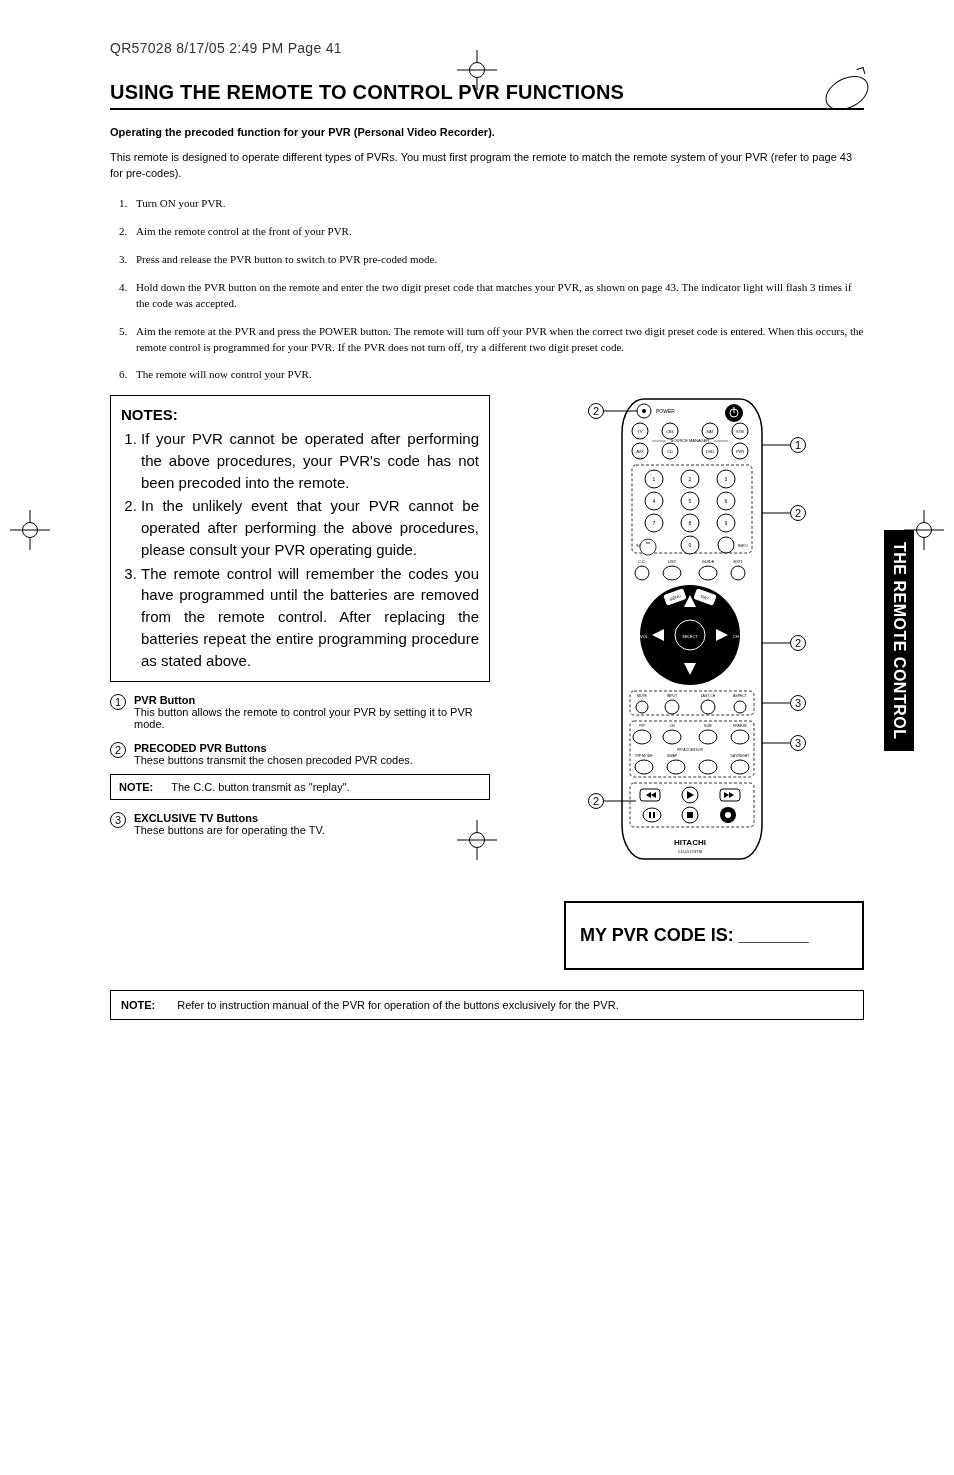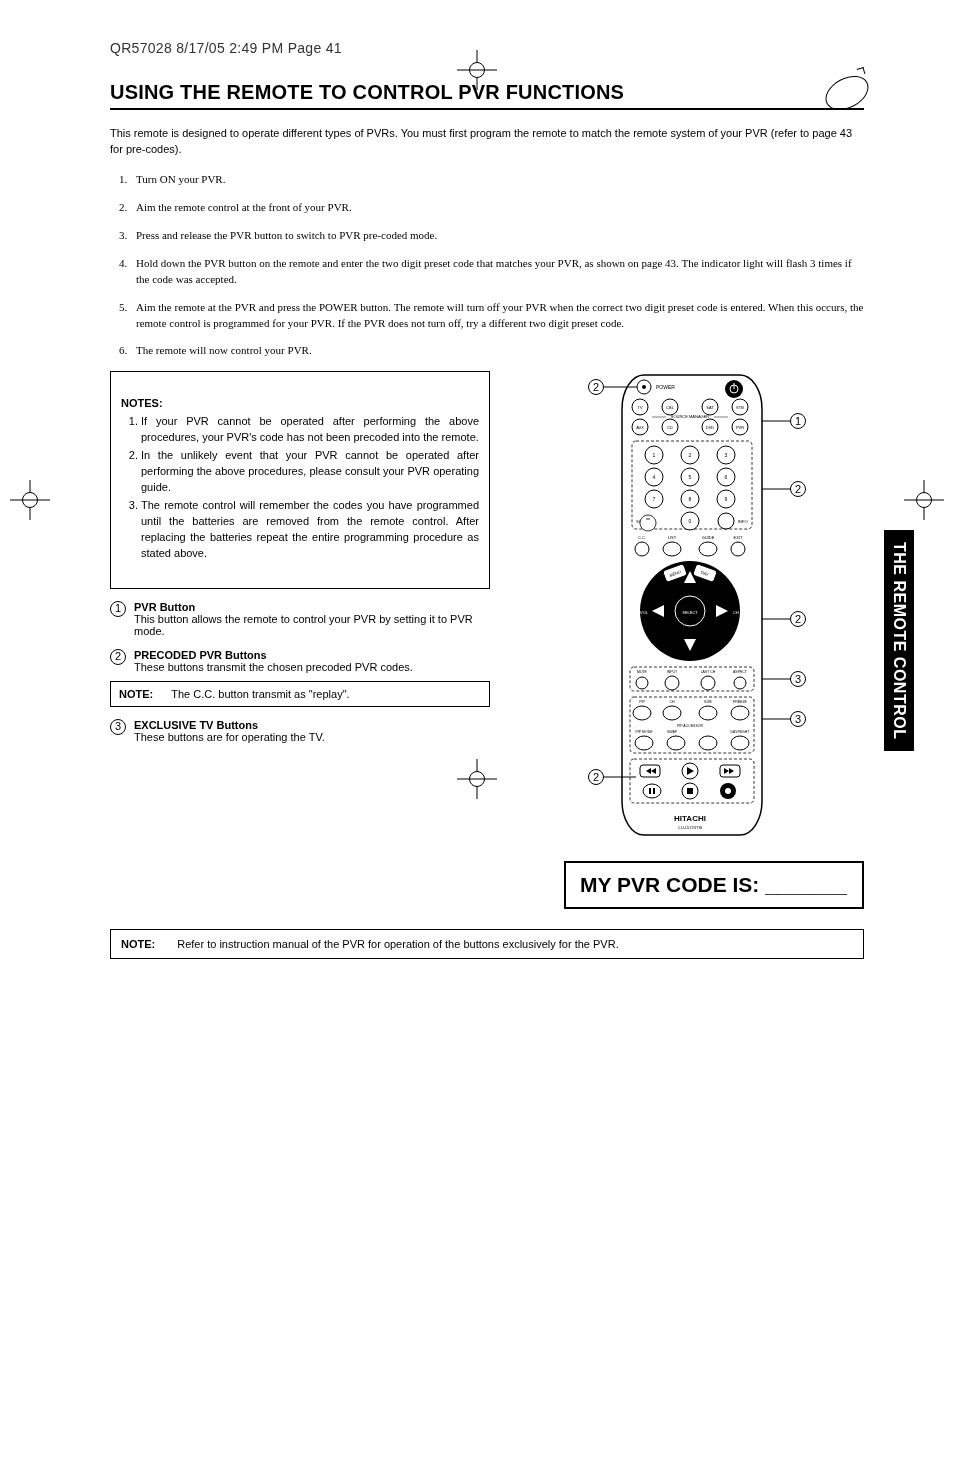--- a/index.html
+++ b/index.html
@@ -116,22 +116,22 @@
   }
   .two-col {
     display: flex;
     gap: 30px;
     align-items: flex-start;
   }
   .left-col { flex: 0 0 380px; }
   .right-col { flex: 1; display:flex; justify-content:center; }
   .notes-box {
     border: 1px solid #000;
-    padding: 24px 10px;
-    font-size: 11px;
+    padding: 8px 10px;
+    font-size: 15px;
     line-height: 1.45;
   }
   .notes-title { font-weight: bold; margin-bottom: 2px; }
   .notes-box ol { margin: 0; padding-left: 20px; }
   .notes-box li { margin-bottom: 2px; text-align: justify; }
   .section-label {
     display:flex;
     align-items:flex-start;
     gap:8px;
     margin-top: 12px;
@@ -177,24 +177,24 @@
     background: #000;
     color: #fff;
     font-size: 16px;
     font-weight: bold;
     padding: 12px 6px;
     letter-spacing: 0.5px;
   }
   .side-tab span { color:#fff; }
   .code-box {
     border: 2px solid #000;
-    padding: 10px 14px;
-    font-size: 21px;
+    padding: 22px 14px;
+    font-size: 18px;
     font-weight: bold;
-    margin-top: 0;
+    margin-top: 16px;
     width: 300px;
     margin-left: auto;
   }
   .bottom-note {
     border: 1px solid #000;
     padding: 8px 10px;
     font-size: 11px;
     margin-top: 20px;
     display:flex;
     gap: 22px;
@@ -218,20 +218,21 @@
     </div>
   <div class="crop-side right">
       <div class="crop-circle"></div>
     </div>
 
   <div class="title-row">
     <h1>USING THE REMOTE TO CONTROL PVR FUNCTIONS</h1>
     <div class="remote-oval"></div>
   </div>
 
+  <p class="intro-bold">Operating the precoded function for your PVR (Personal Video Recorder).</p>
   <p class="intro">This remote is designed to operate different types of PVRs.  You must first program the remote to match the remote system of your PVR (refer to page 43 for pre-codes).</p>
 
   <ol class="steps">
     <li>Turn ON your PVR.</li>
     <li>Aim the remote control at the front of your PVR.</li>
     <li>Press and release the PVR button to switch to PVR pre-coded mode.</li>
     <li>Hold down the PVR button on the remote and enter the two digit preset code that matches your PVR, as shown on page 43.  The indicator light will flash 3 times if the code was accepted.</li>
     <li>Aim the remote at the PVR and press the POWER button.  The remote will turn off your PVR when the correct two digit preset code is entered.  When this occurs, the remote control is programmed for your PVR.  If the PVR does not turn off, try a different two digit preset code.</li>
     <li>The remote will now control your PVR.</li>
   </ol>

